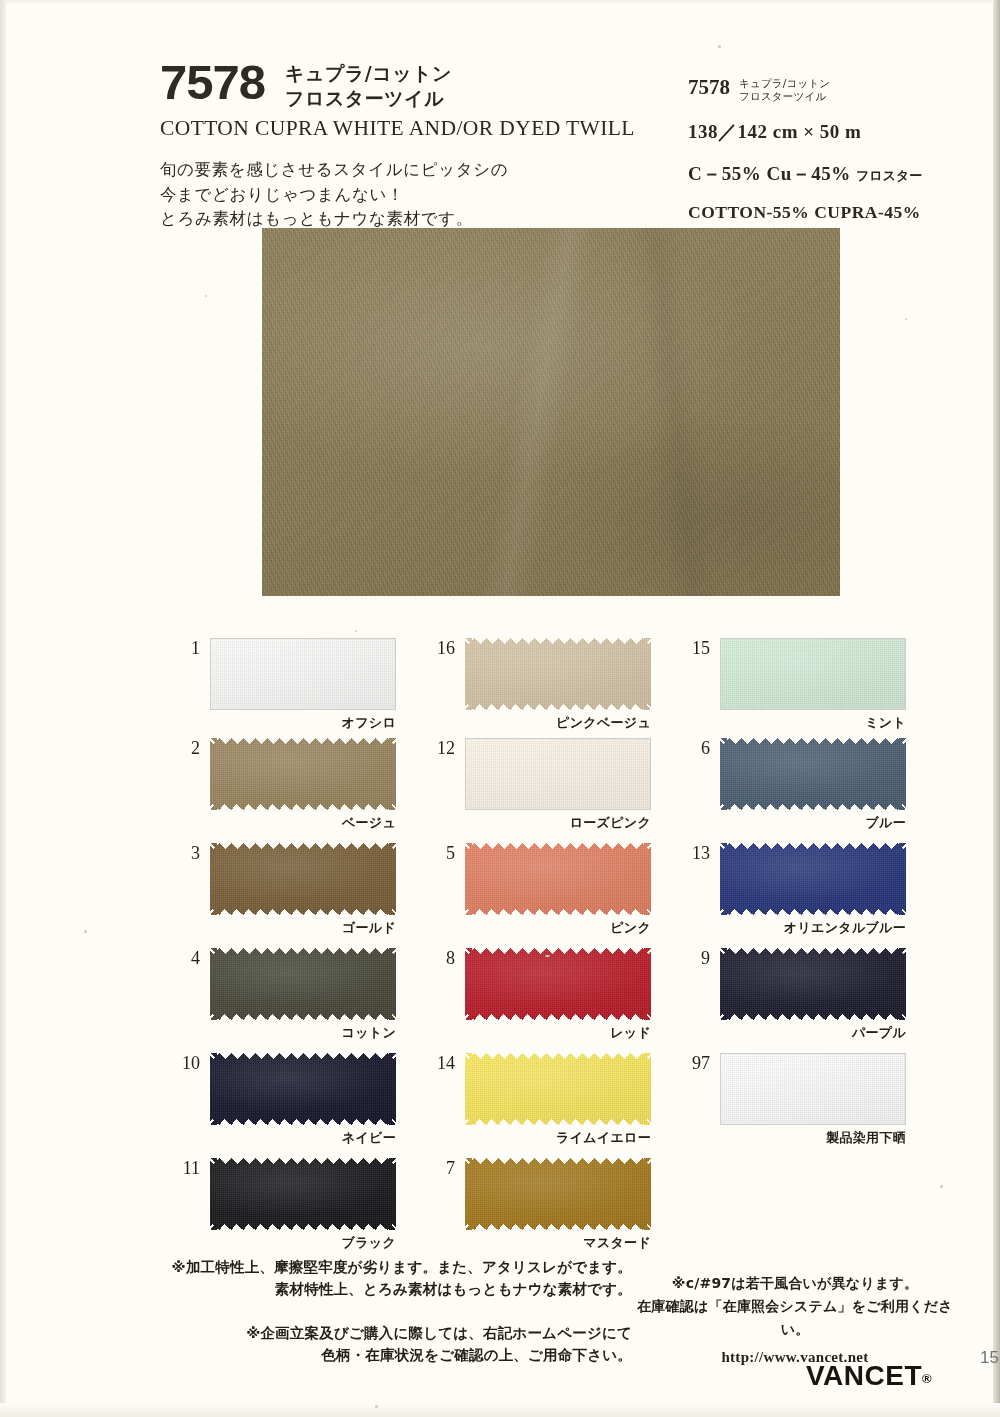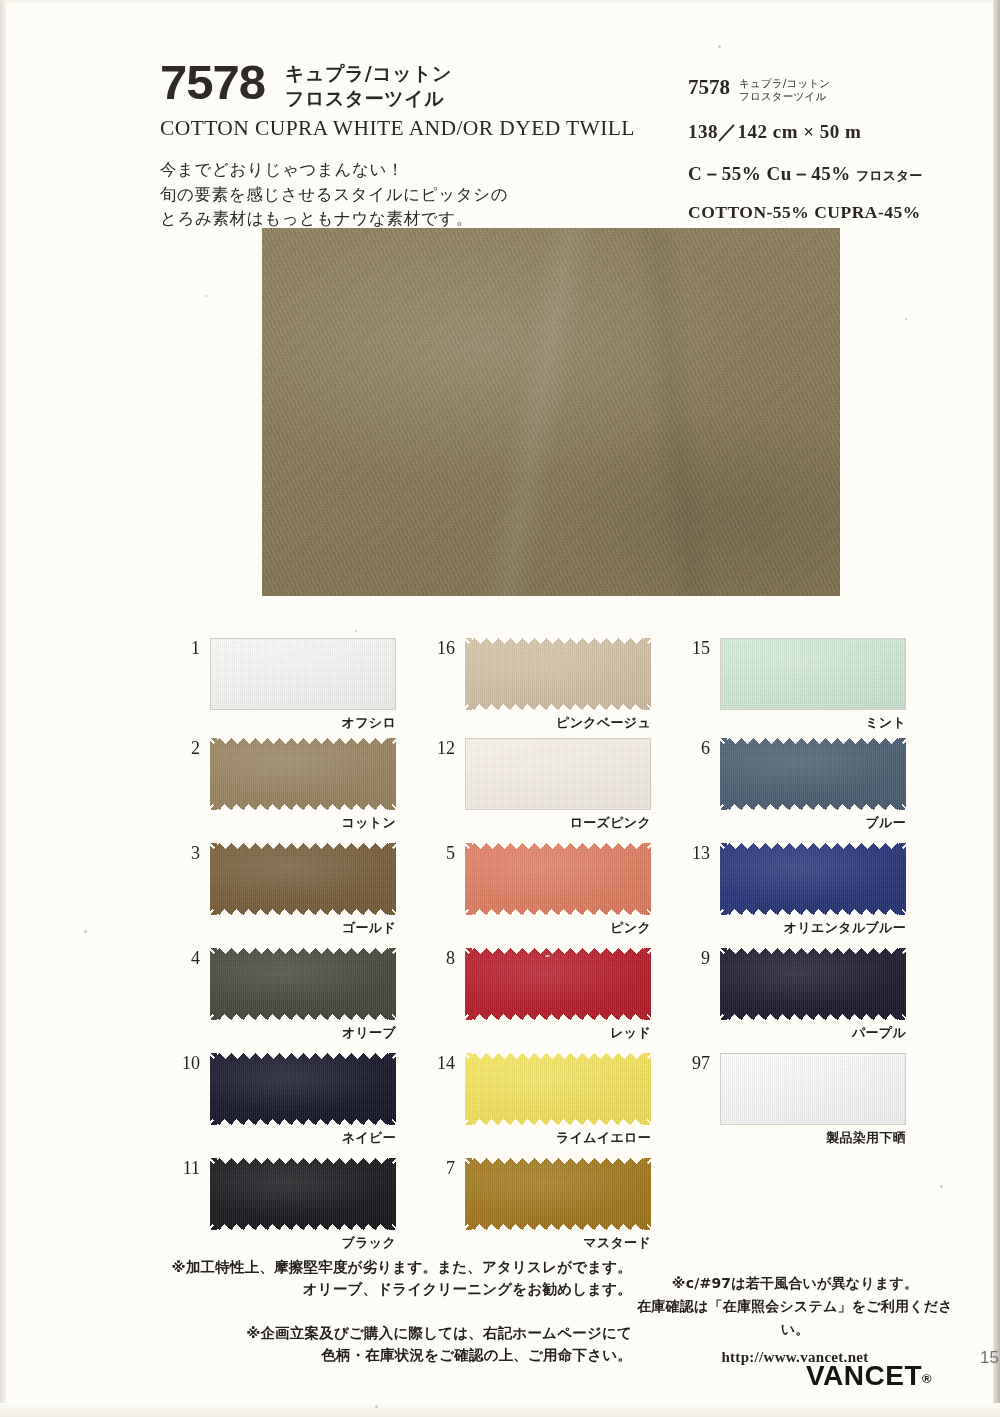--- a/index.html
+++ b/index.html
@@ -174,22 +174,22 @@
   <div class="hdr-left">
     <div class="code-row">
       <div class="code-big">7578</div>
       <div class="jp-title">
         <div>キュプラ/コットン</div>
         <div>フロスターツイル</div>
       </div>
     </div>
     <div class="en-title">COTTON CUPRA WHITE AND/OR DYED TWILL</div>
     <div class="desc">
+      <div>旬の要素を感じさせるスタイルにピッタシの</div>
       <div>今までどおりじゃつまんない！</div>
-      <div>旬の要素を感じさせるスタイルにピッタシの</div>
       <div>とろみ素材はもっともナウな素材です。</div>
     </div>
   </div>
 
   <div class="hdr-right">
     <div class="hr-code-row">
       <div class="hr-code">7578</div>
       <div class="hr-jp">
         <div>キュプラ/コットン</div>
         <div>フロスターツイル</div>
@@ -221,41 +221,41 @@
         <div class="cname">オフシロ</div>
       </div>
       <div class="cell" style="left: 166px; top: 738px;">
         <div class="num">2</div>
         <div class="sw-wrap">
           <div class="sw pinked" style="background: rgb(156, 134, 96);">
             <div class="tex"></div>
             <div class="lite"></div>
           </div>
         </div>
-        <div class="cname">コットン</div>
+        <div class="cname">ベージュ</div>
       </div>
       <div class="cell" style="left: 166px; top: 843px;">
         <div class="num">3</div>
         <div class="sw-wrap">
           <div class="sw pinked" style="background: rgb(122, 95, 56);">
             <div class="tex"></div>
             <div class="lite"></div>
           </div>
         </div>
         <div class="cname">ゴールド</div>
       </div>
       <div class="cell" style="left: 166px; top: 948px;">
         <div class="num">4</div>
         <div class="sw-wrap">
           <div class="sw pinked" style="background: rgb(71, 72, 56);">
             <div class="tex"></div>
             <div class="lite"></div>
           </div>
         </div>
-        <div class="cname">オリーブ</div>
+        <div class="cname">コットン</div>
       </div>
       <div class="cell" style="left: 166px; top: 1053px;">
         <div class="num">10</div>
         <div class="sw-wrap">
           <div class="sw pinked" style="background: rgb(20, 21, 42);">
             <div class="tex"></div>
             <div class="lite"></div>
           </div>
         </div>
         <div class="cname">ネイビー</div>
@@ -377,21 +377,21 @@
             <div class="tex"></div>
             <div class="lite"></div>
           </div>
         </div>
         <div class="cname">製品染用下晒</div>
       </div>
     </div>
 
   <div class="foot-left">
     <p>※加工特性上、摩擦堅牢度が劣ります。また、アタリスレがでます。</p>
-    <p class="indent">オリーブ、ドライクリーニングをお勧めします。</p>
+    <p class="indent">素材特性上、とろみ素材はもっともナウな素材です。</p>
     <div class="grp2">
       <p>※企画立案及びご購入に際しては、右記ホームページにて</p>
       <p class="indent">色柄・在庫状況をご確認の上、ご用命下さい。</p>
     </div>
   </div>
 
   <div class="foot-right">
     <p>※c/#97は若干風合いが異なります。</p>
     <p>在庫確認は「在庫照会システム」をご利用ください。</p>
     <p class="url">http://www.vancet.net</p>

